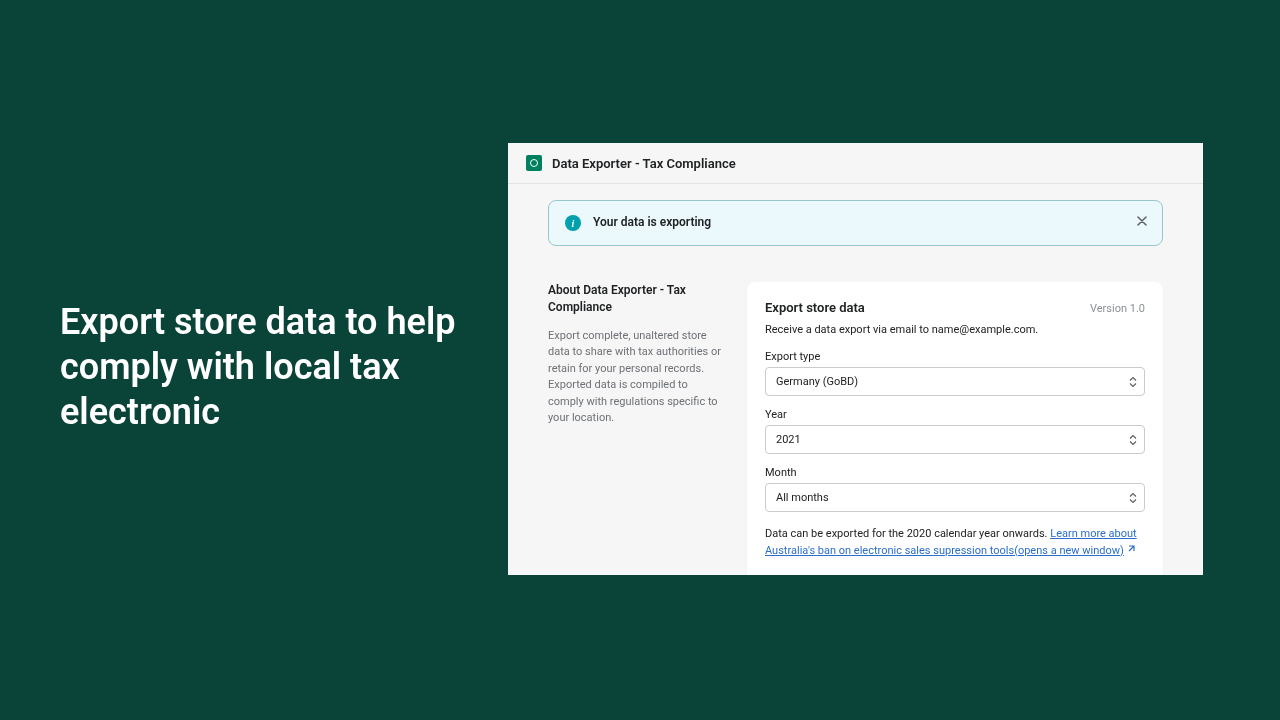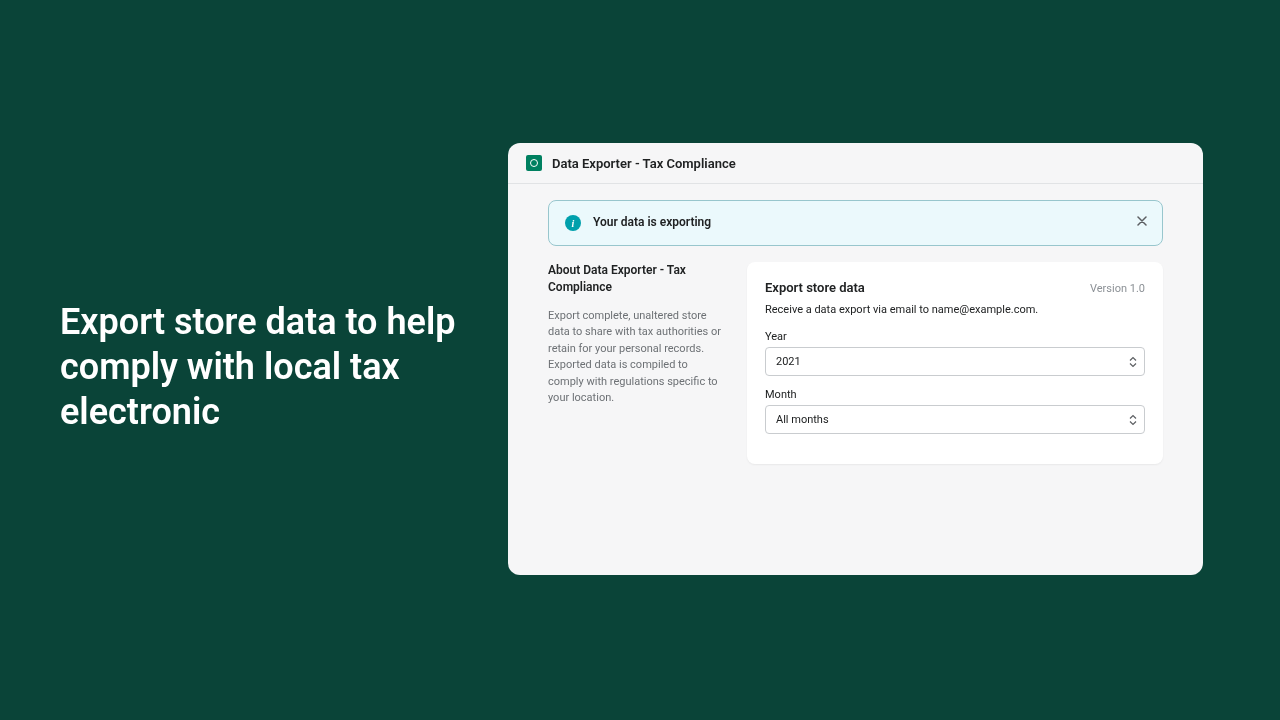--- a/index.html
+++ b/index.html
@@ -25,21 +25,21 @@
       line-height: 1.25;
       max-width: 400px;
     }
     .app-window {
       position: absolute;
       left: 508px;
       top: 143px;
       width: 695px;
       height: 432px;
       background: #f6f6f7;
-      border-radius: 12px;
+      border-radius: 0;
       overflow: hidden;
     }
     .app-header {
       display: flex;
       align-items: center;
       gap: 10px;
       padding: 12px 18px;
       border-bottom: 1px solid #e1e3e5;
     }
     .app-icon {
@@ -113,21 +113,21 @@
       display: flex;
       align-items: center;
       justify-content: center;
       cursor: pointer;
       color: #5c5f62;
       font-size: 14px;
     }
     .content-row {
       display: flex;
       gap: 24px;
-      margin-top: 16px;
+      margin-top: 36px;
     }
     .info-col {
       width: 175px;
       flex-shrink: 0;
     }
     .info-title {
       font-size: 12px;
       font-weight: 600;
       color: #202223;
       margin-bottom: 12px;
@@ -252,20 +252,34 @@
         <div class="info-text">Export complete, unaltered store data to share with tax authorities or retain for your personal records. Exported data is compiled to comply with regulations specific to your location.</div>
       </div>
 
       <div class="card">
         <div class="card-header">
           <div class="card-title">Export store data</div>
           <div class="card-version">Version 1.0</div>
         </div>
         <div class="card-desc">Receive a data export via email to name@example.com.</div>
 
+        <div class="field">
+          <label class="field-label">Export type</label>
+          <div class="select-wrap">
+            <div class="select">Germany (GoBD)</div>
+            <div class="select-arrows">
+              <svg width="8" height="5">
+                  <path d="M1 4 L4 1 L7 4" stroke="#5c5f62" stroke-width="1.2" fill="none"></path>
+                </svg>
+              <svg width="8" height="5">
+                  <path d="M1 1 L4 4 L7 1" stroke="#5c5f62" stroke-width="1.2" fill="none"></path>
+                </svg>
+            </div>
+          </div>
+        </div>
 
         <div class="field">
           <label class="field-label">Year</label>
           <div class="select-wrap">
             <div class="select">2021</div>
             <div class="select-arrows">
               <svg width="8" height="5">
                   <path d="M1 4 L4 1 L7 4" stroke="#5c5f62" stroke-width="1.2" fill="none"></path>
                 </svg>
               <svg width="8" height="5">
@@ -283,17 +297,22 @@
               <svg width="8" height="5">
                   <path d="M1 4 L4 1 L7 4" stroke="#5c5f62" stroke-width="1.2" fill="none"></path>
                 </svg>
               <svg width="8" height="5">
                   <path d="M1 1 L4 4 L7 1" stroke="#5c5f62" stroke-width="1.2" fill="none"></path>
                 </svg>
             </div>
           </div>
         </div>
 
+        <div class="helper-text">
+          <span>Data can be exported for the 2020 calendar year onwards. </span><a class="helper-link"><span>Learn more about Australia's ban on electronic sales supression tools(opens a new window)</span><span class="ext-icon"><svg width="10" height="10" viewBox="0 0 10 10">
+                  <path d="M3 2 H8 V7 M8 2 L3 7" stroke="#2c6ecb" stroke-width="1.2" fill="none"></path>
+                </svg></span></a>
+        </div>
 
       </div>
     </div>
   </div>
 </div>
 
 </body></html>

